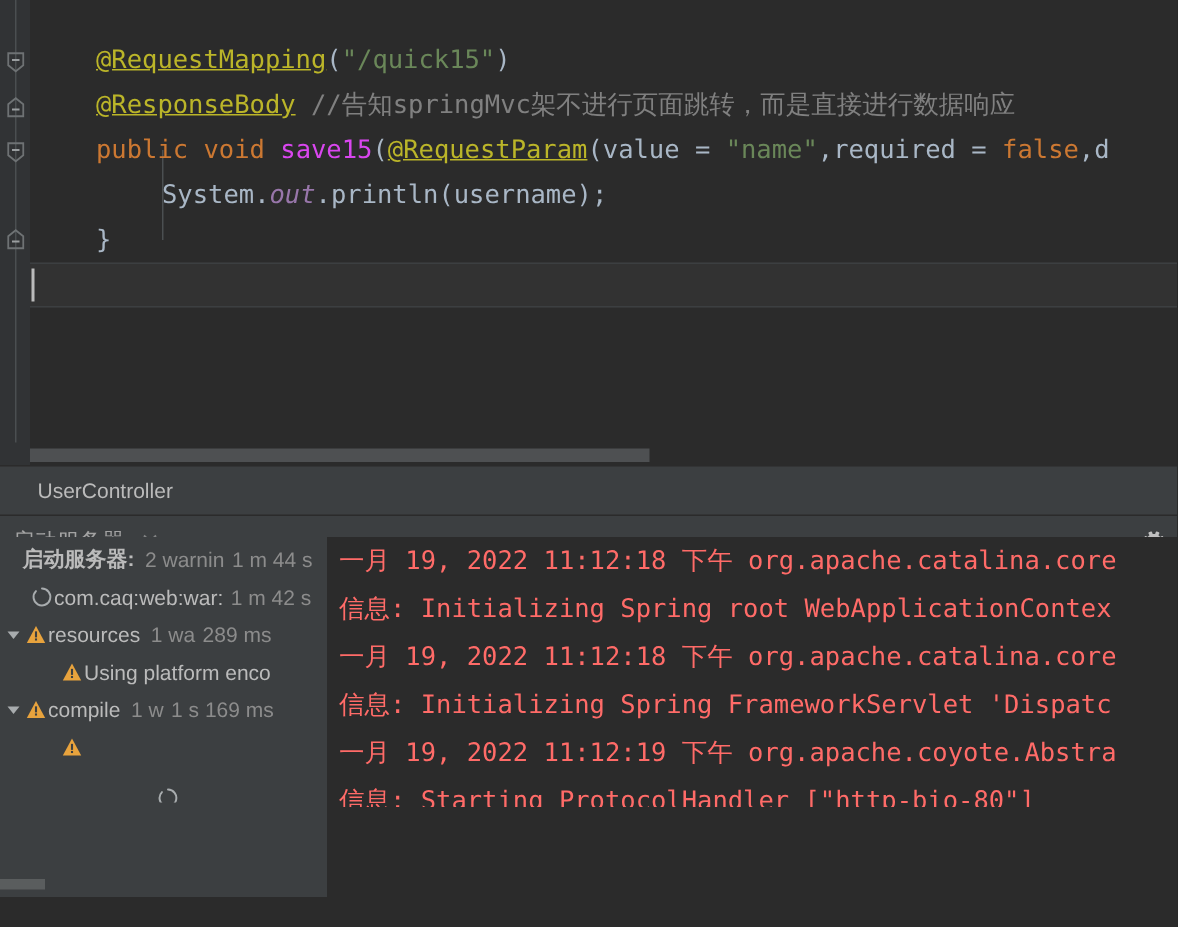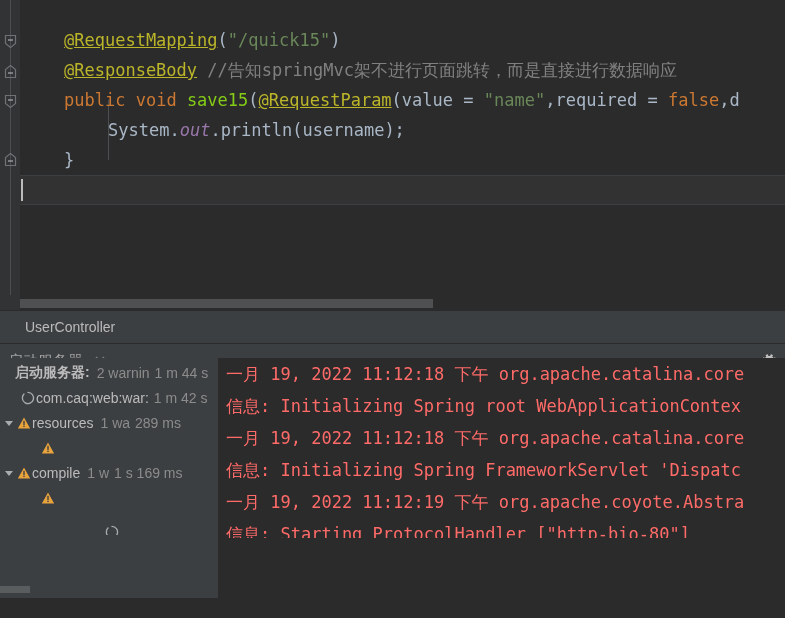--- a/index.html
+++ b/index.html
@@ -58,21 +58,21 @@
     border-bottom: 1px solid #3c3f41;
     box-sizing: border-box;
   }
   .caret {
     position: absolute; width: 2px; height: 22px; background: #bbbbbb;
   }
 
   .tok-anno { color: #bbb529; text-decoration: underline; }
   .tok-str  { color: #6a8759; }
   .tok-kw   { color: #cc7832; }
-  .tok-meth { color: #84cc16; }
+  .tok-meth { color: #d946ef; }
   .tok-plain{ color: #a9b7c6; }
   .tok-comment { color: #808080; }
   .tok-static-it { color: #9876aa; font-style: italic; }
   .tok-brace1 { color: #a9b7c6; }
 
   
   #editor-hscroll {
     position: absolute; left: 20px; top: 296px; right: 0; height: 12px;
     background: #2b2b2b;
   }
@@ -305,20 +305,21 @@
           <div class="tree-row" style="top: 77px;">
             <div class="r-inner" style="padding-left: 26px;">
               <span class="tw-arrow"></span>
               <span class="tw-icon">
                 <svg width="14" height="14" viewBox="0 0 16 16">
                   <path d="M8 1.6 L15 14.4 H1 Z" fill="#e8a33d"></path>
                   <rect x="7.2" y="5.6" width="1.6" height="4.6" fill="#3c3f41"></rect>
                   <rect x="7.2" y="11" width="1.6" height="1.6" fill="#3c3f41"></rect>
                 </svg>
               </span>
+              <span class="tw-label">Using platform enco</span>
             </div>
           </div>
           <div class="tree-row" style="top: 102px;">
             <div class="r-inner" style="padding-left: 2px;">
               <span class="tw-arrow">
                 <svg width="10" height="10" viewBox="0 0 10 10">
                   <path d="M1 3 L9 3 L5 8 Z" fill="#a8acae"></path>
                 </svg>
               </span>
               <span class="tw-icon">

